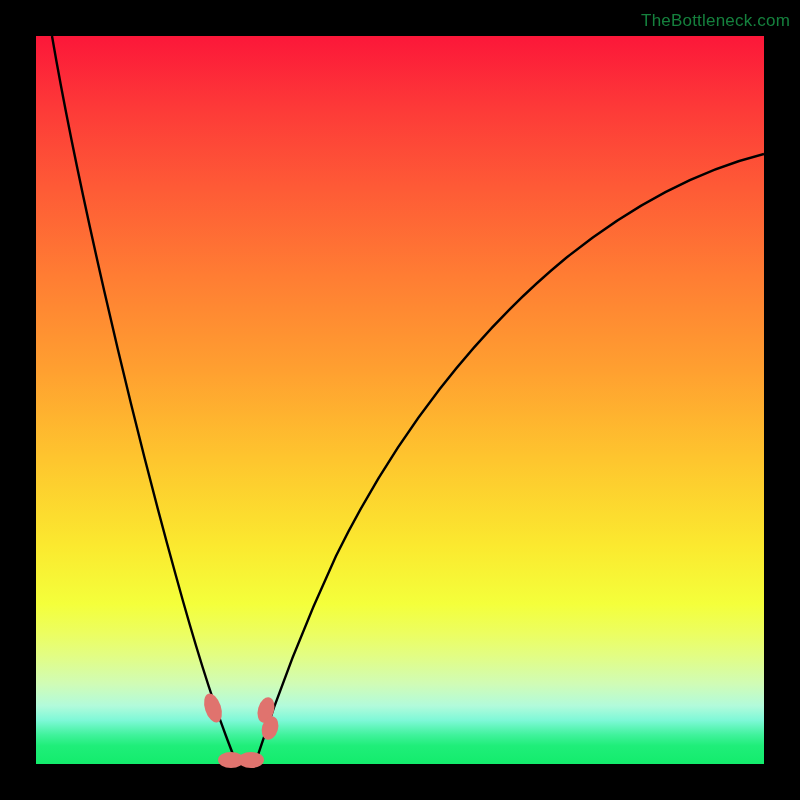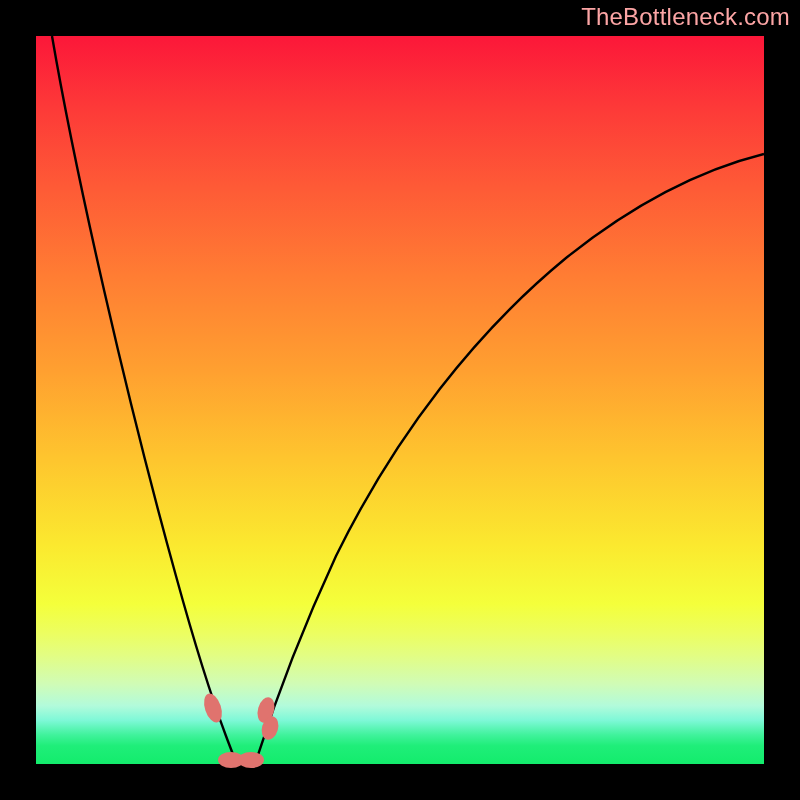--- a/index.html
+++ b/index.html
@@ -40,24 +40,24 @@
       #d0fcb6 89%,
       #b2fbdb 92%,
       #7ef8d7 94%,
       #40f29c 96%,
       #1fee79 97.5%,
       #13ec6c 100%
     );
   }
   .watermark {
     position: absolute;
-    top: 3px;
+    top: 11px;
     right: 10px;
-    color: #fca5a5;
-    font-size: 24px;
+    color: #15803d;
+    font-size: 17px;
     font-weight: 500;
     letter-spacing: 0.2px;
   }
   svg.curves {
     position: absolute;
     left: 0;
     top: 0;
     width: 728px;
     height: 728px;
     overflow: visible;

